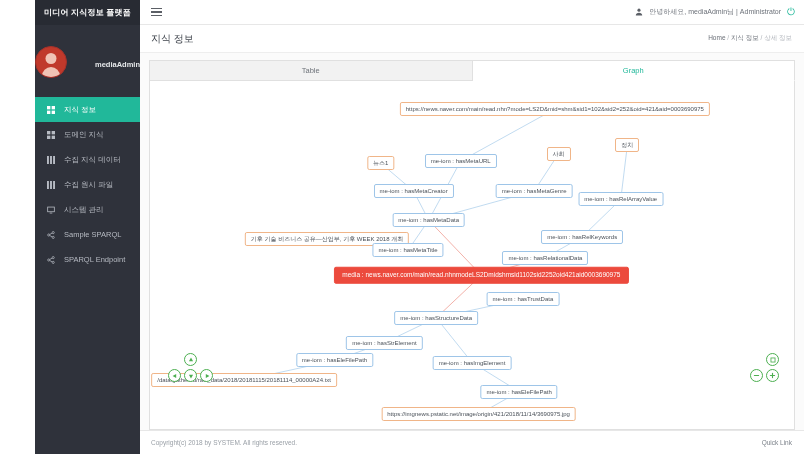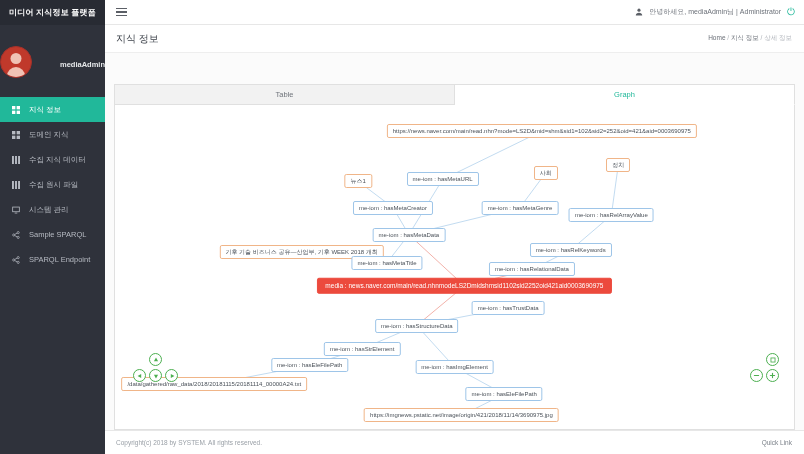--- a/index.html
+++ b/index.html
@@ -9,21 +9,21 @@
     background: #ffffff;
     overflow: hidden;
   }
   .app { position: relative; width: 804px; height: 454px; display: flex; }
 
   
   .sidebar {
     width: 105px; height: 454px;
     background: #2f323b;
     flex: 0 0 105px;
-    display: flex; flex-direction: column;
+    display: flex; flex-direction: column; margin-left: 35px;
   }
   .brand {
     height: 25px;
     background: #282b33;
     display: flex; align-items: center; justify-content: center;
     color: #ffffff; font-size: 8px; font-weight: bold;
     letter-spacing: .2px;
   }
   .profile {
     height: 68px;
@@ -81,21 +81,21 @@
     padding: 0 12px 0 11px;
     border-bottom: 1px solid #eeeeee;
   }
   .page-title { font-size: 10px; color: #3f444c; font-weight: normal; }
   .crumbs { font-size: 6.5px; color: #b3b7bd; }
   .crumbs .c-home { color: #6b7078; }
   .crumbs .c-mid { color: #6b7078; }
 
   .content { flex: 1; padding: 7px 9px 0 9px; background: #fbfbfb; display: flex; flex-direction: column; }
 
-  .tabs { display: flex; height: 21px; margin-top: 24px; }
+  .tabs { display: flex; height: 21px; }
   .tab {
     flex: 1; display: flex; align-items: center; justify-content: center;
     font-size: 7.5px; cursor: pointer;
     border: 1px solid #e0e0e0;
     background: #f2f2f2; color: #6f747b;
   }
   .tab + .tab { border-left: none; }
   .tab.active { background: #ffffff; color: #21b89a; border-bottom-color: #ffffff; }
 
   .canvas {

